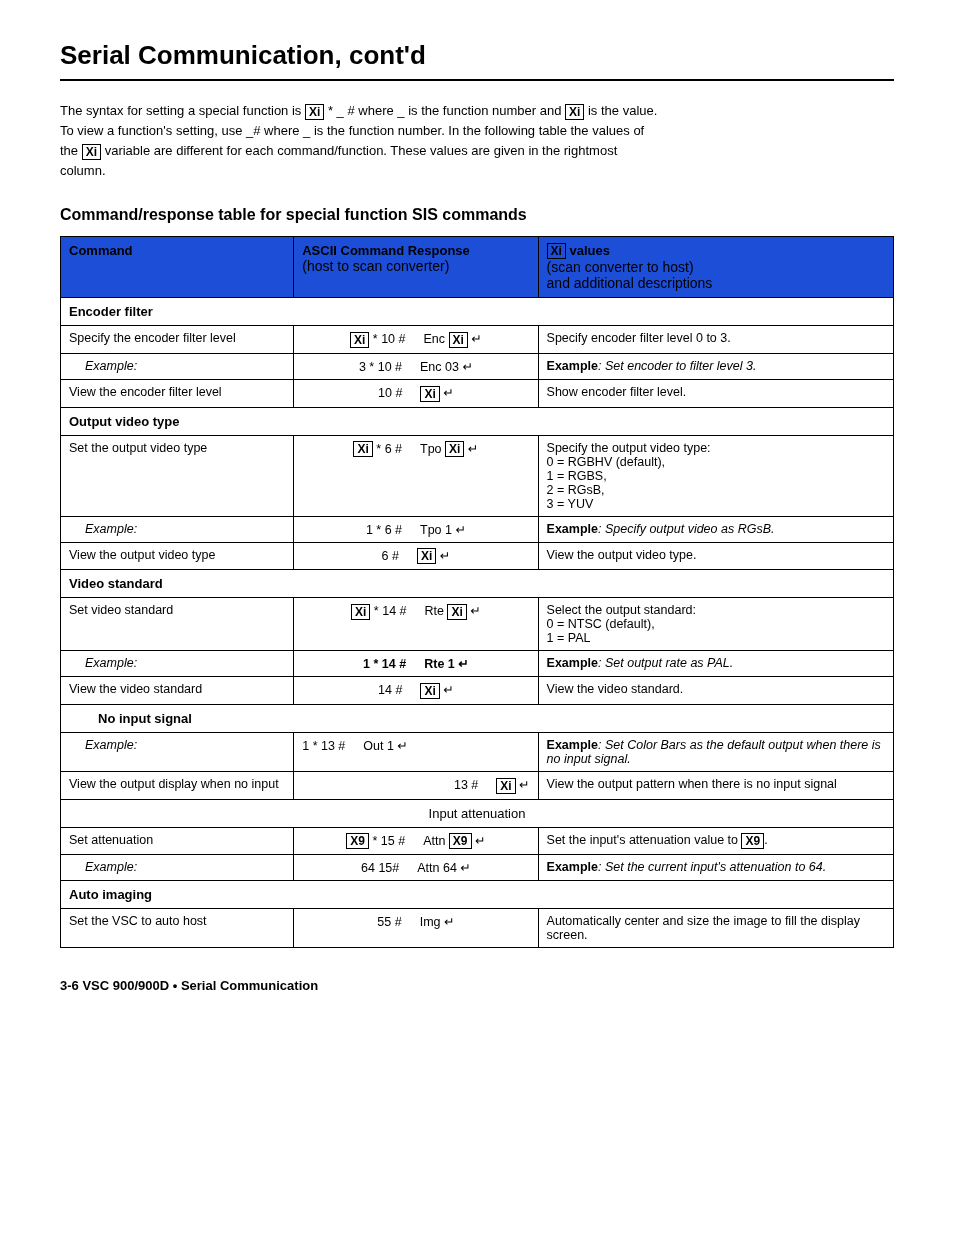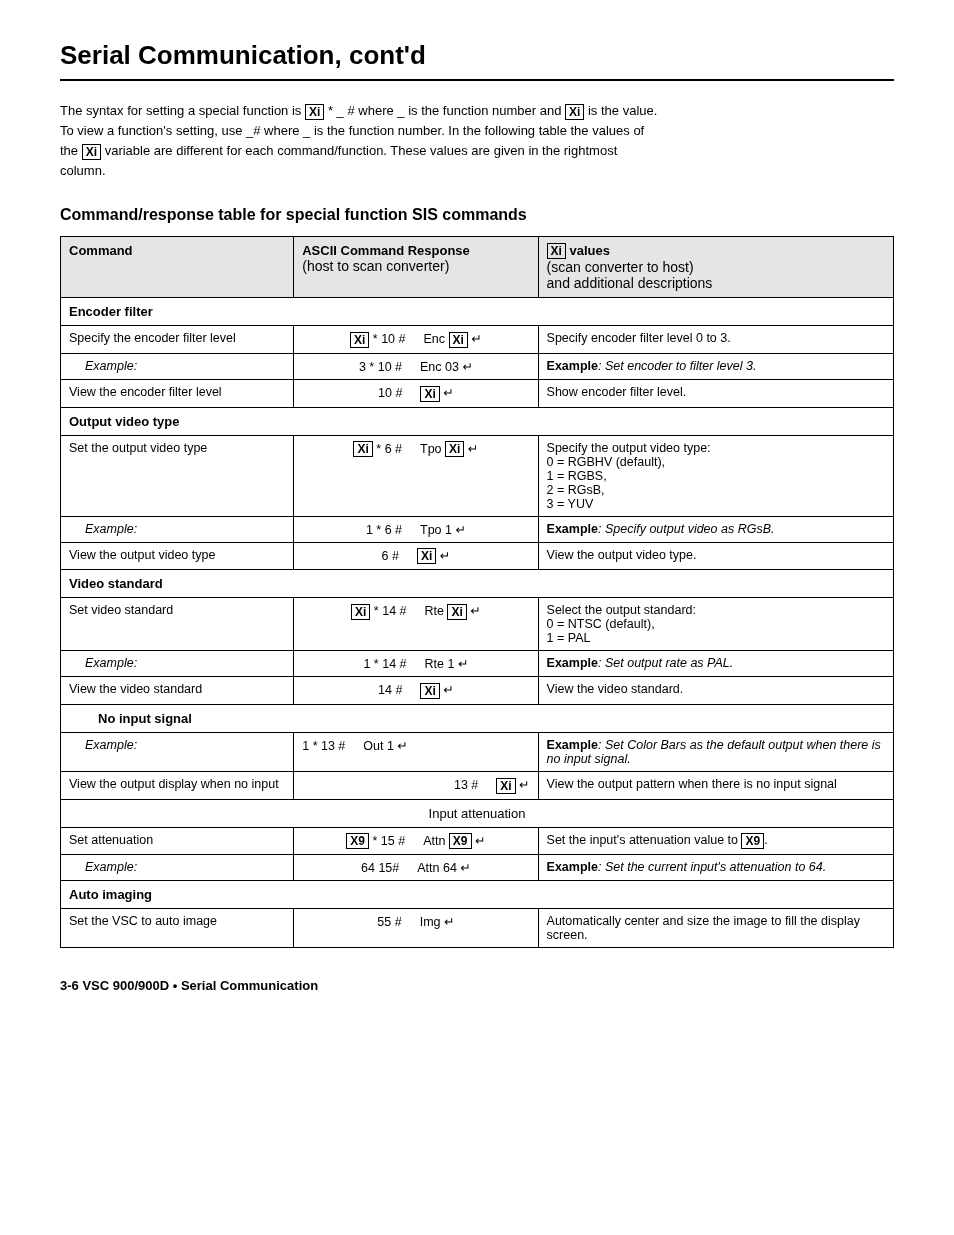--- a/index.html
+++ b/index.html
@@ -45,21 +45,21 @@
     
     table {
       width: 100%;
       border-collapse: collapse;
       font-size: 12.5px;
     }
     table, th, td {
       border: 1px solid #000;
     }
     th {
-      background: #e5e5e5;
+      background: #1d4ed8;
       text-align: left;
       padding: 6px 8px;
       vertical-align: top;
     }
     td {
       padding: 5px 8px;
       vertical-align: top;
     }
     .col-command { width: 210px; }
     .col-ascii { width: 220px; }
@@ -172,21 +172,21 @@
       <tr class="section-row">
         <td colspan="3" style="font-weight: bold;">Video standard</td>
       </tr>
       <tr>
         <td>Set video standard</td>
         <td style="text-align: center;"><span><span class="xi-box">Xi</span> * 14 #</span><span style="margin-left: 18px;">Rte <span class="xi-box">Xi</span> ↵</span></td>
         <td>Select the output standard:<br>0 = NTSC (default),<br>1 = PAL</td>
       </tr>
       <tr>
         <td style="padding-left: 24px;"><span class="example-label">Example:</span></td>
-        <td style="text-align: center;"><span>1 * 14 #</span><span style="margin-left: 18px;">Rte 1 ↵</span></td>
+        <td style="text-align: center; font-weight: bold;"><span>1 * 14 #</span><span style="margin-left: 18px;">Rte 1 ↵</span></td>
         <td><em><span style="font-style: normal; font-weight: bold;">Example</span>: Set output rate as PAL.</em></td>
       </tr>
       <tr>
         <td>View the video standard</td>
         <td style="text-align: center;"><span>14 #</span><span style="margin-left: 18px;"><span class="xi-box">Xi</span> ↵</span></td>
         <td>View the video standard.</td>
       </tr>
       <tr class="section-row">
         <td colspan="3" style="font-weight: bold; padding-left: 37px;">No input signal</td>
       </tr>
@@ -210,20 +210,20 @@
       </tr>
       <tr>
         <td style="padding-left: 24px;"><span class="example-label">Example:</span></td>
         <td style="text-align: center;"><span>64 15#</span><span style="margin-left: 18px;">Attn 64 ↵</span></td>
         <td><em><span style="font-style: normal; font-weight: bold;">Example</span>: Set the current input's attenuation to 64.</em></td>
       </tr>
       <tr class="section-row">
         <td colspan="3" style="font-weight: bold;">Auto imaging</td>
       </tr>
       <tr>
-        <td>Set the VSC to auto image</td>
+        <td>Set the VSC to auto host</td>
         <td style="text-align: center;"><span>55 #</span><span style="margin-left: 18px;">Img ↵</span></td>
         <td>Automatically center and size the image to fill the display screen.</td>
       </tr>
     </tbody>
 </table>
 
 <div class="footer">3-6    VSC 900/900D • Serial Communication</div>
 
 </body></html>

